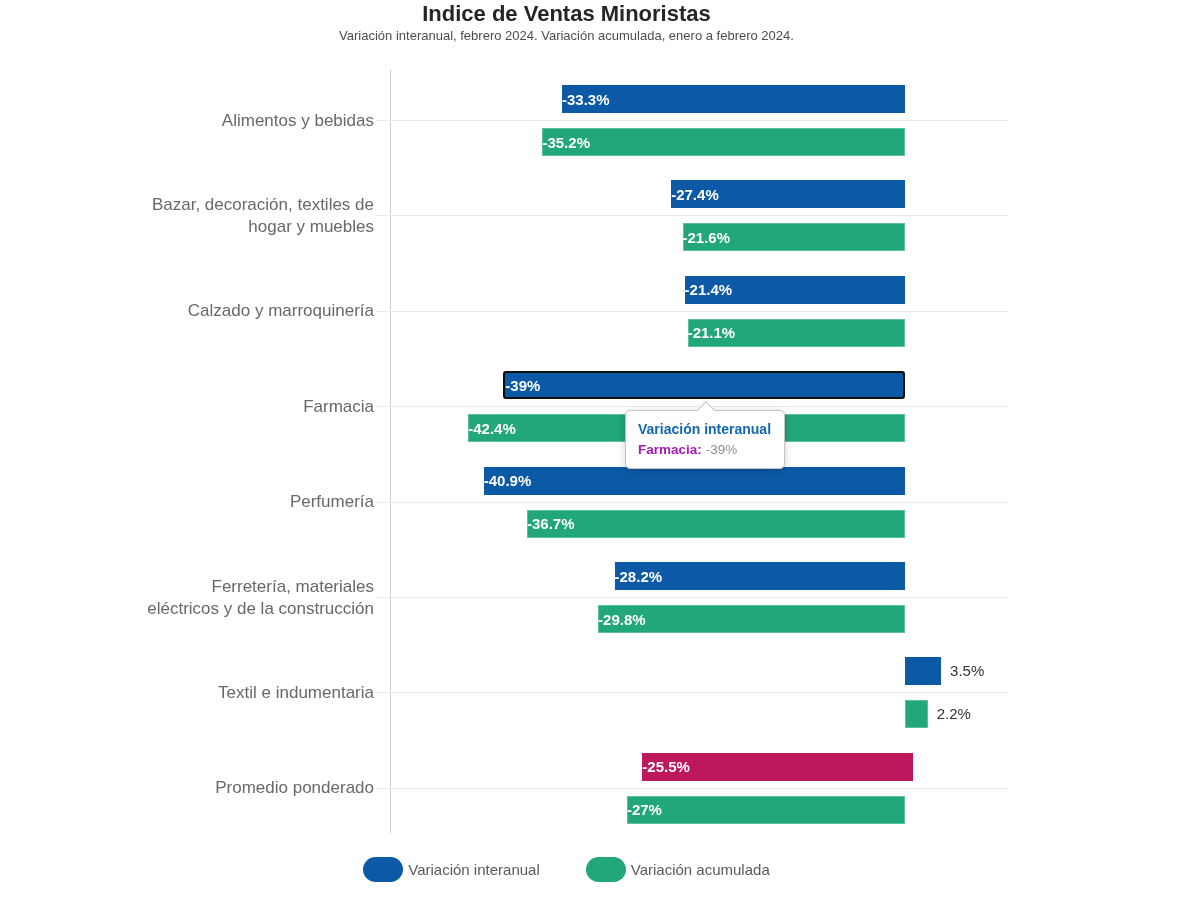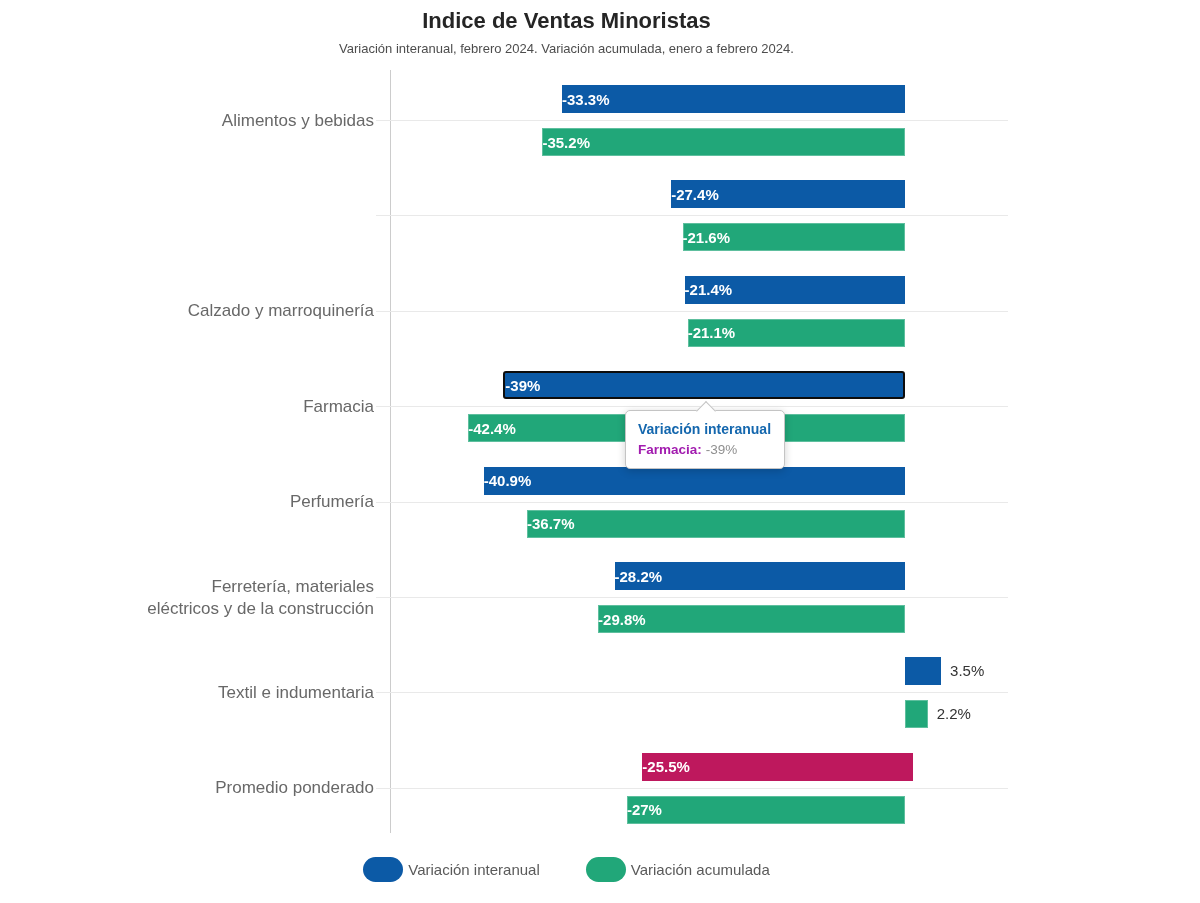--- a/index.html
+++ b/index.html
@@ -2,22 +2,22 @@
 <html><head>
 <meta charset="utf-8">
 <style>
   html,body{margin:0;padding:0;background:#fff;}
   #stage{
     position:relative;width:1200px;height:903px;background:#fff;overflow:hidden;
     font-family:"Liberation Sans",sans-serif;
   }
   
   #header{position:absolute;left:0;top:0;width:1133px;text-align:center;}
-  #chart-title{font-size:22px;font-weight:700;color:#252525;line-height:27px;margin:7px;}
-  #chart-subtitle{font-size:13px;color:#4d4d4d;line-height:16px;margin-top:6px;}
+  #chart-title{font-size:22px;font-weight:700;color:#252525;line-height:27px;margin:0;}
+  #chart-subtitle{font-size:13px;color:#4d4d4d;line-height:16px;margin-top:1px;}
   
   #plot{position:absolute;left:0;top:0;width:1200px;height:903px;}
   .grid-line{position:absolute;height:1px;background:#e9e9e9;}
   .y-axis-line{position:absolute;left:390px;top:70px;width:1px;height:763px;background:#cccccc;}
   .category-label{
     position:absolute;right:826px;width:320px;text-align:right;
     font-size:17px;color:#686868;line-height:22px;
   }
   .bar{position:absolute;height:28px;display:flex;align-items:center;box-sizing:border-box;}
   .bar.green{box-shadow:inset 0 0 0 1px rgba(255,255,255,0.28);}
@@ -67,20 +67,24 @@
       <div class="category-label" style="top: 109.5px;">
         <div>Alimentos y bebidas</div>
       </div>
       <div class="bar" style="top: 85px; width: 342.99px; background: rgb(12, 90, 166); z-index: 5; left: 562.01px;">
         <span class="bar-value">-33.3%</span>
       </div>
       <div class="bar green" style="top: 128px; width: 362.56px; background: rgb(33, 167, 121); z-index: 5; left: 542.44px;">
         <span class="bar-value">-35.2%</span>
       </div>
       <div class="grid-line" style="left: 376px; top: 215.4px; width: 632px;"></div>
+      <div class="category-label" style="top: 193.9px;">
+        <div>Bazar, decoración, textiles de</div>
+        <div>hogar y muebles</div>
+      </div>
       <div class="bar" style="top: 180.4px; width: 233.81px; background: rgb(12, 90, 166); z-index: 5; left: 671.19px;">
         <span class="bar-value">-27.4%</span>
       </div>
       <div class="bar green" style="top: 223.4px; width: 222.48px; background: rgb(33, 167, 121); z-index: 5; left: 682.52px;">
         <span class="bar-value">-21.6%</span>
       </div>
       <div class="grid-line" style="left: 376px; top: 310.8px; width: 632px;"></div>
       <div class="category-label" style="top: 300.3px;">
         <div>Calzado y marroquinería</div>
       </div>

